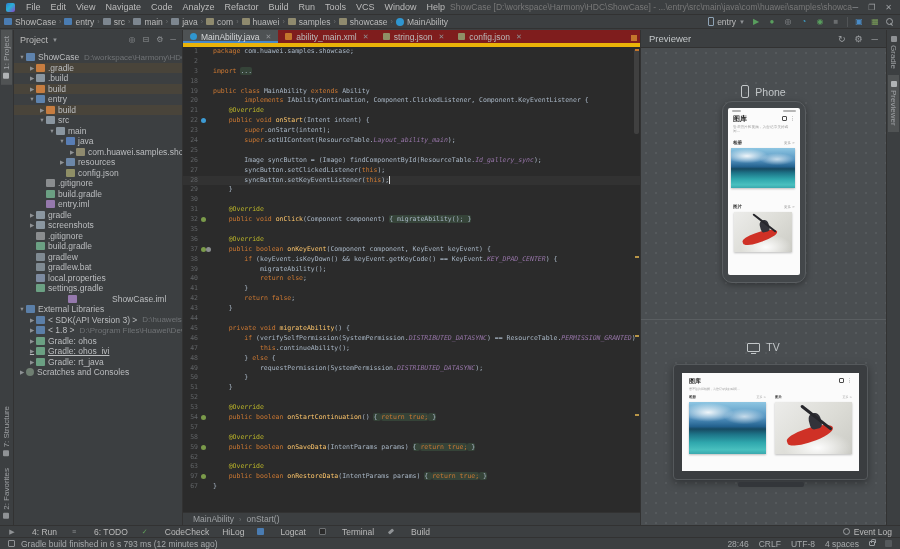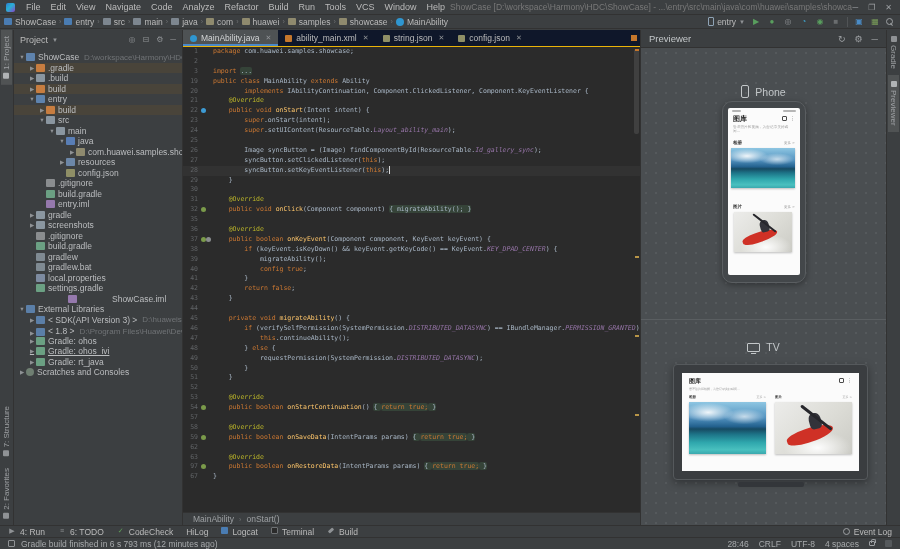--- a/index.html
+++ b/index.html
@@ -77,21 +77,21 @@
   .tico.file-git { background:#8a8d8f; }
   .tico.file-iml { background:#9579ad; }
   .tico.file-sh { background:#7f8a92; }
   .tico.file-prop { background:#7d8ba0; }
   .tico.lib { background:#5b7fa8; }
   .tico.lib-sdk { background:#5b7fa8; }
   .tico.lib-g { background:#6ba083; }
   .tico.scratch { background:#6f7f72; border-radius:50%; width:8px; height:8px; }
   
   .editor { flex:1; display:flex; flex-direction:column; background:#2b2b2b; min-width:0; position:relative; }
-  .tabs { height:17px; background:#0f172a; display:flex; align-items:stretch; border-bottom:1px solid #eab308; position:relative; }
+  .tabs { height:17px; background:#7f1d1d; display:flex; align-items:stretch; border-bottom:4px solid #eab308; position:relative; }
   .tab { display:flex; align-items:center; gap:4px; padding:0 7px; font-size:8.5px; color:#bbbbbb; position:relative; cursor:default; }
   .tab.active { background:#4e5254; box-shadow:inset 0 -2px 0 #4a88c7; color:#d3d5d6; }
   .tab .x { color:#8f9295; font-size:7px; margin-left:2px; }
   .fico { width:7px; height:7px; border-radius:1px; flex:none; }
   .fico.ability { border-radius:50%; background:#2f96d0; }
   .fico.xml { background:#c4762c; }
   .fico.json { background:#8f8f66; }
   .tabcorner { position:absolute; right:3px; top:5px; width:6px; height:6px; background:#c4762c; }
   .codewrap { flex:1; position:relative; overflow:hidden; font-family:"DejaVu Sans Mono","Liberation Mono",monospace; }
   .cline { display:flex; height:9.9px; line-height:9.9px; white-space:pre; }
@@ -162,21 +162,21 @@
   .tvstand { position:absolute; left:97px; top:434px; width:66px; height:5px; background:#33363a; border-radius:2px; }
   .tvhead { padding:4px 7px 0 7px; position:relative; }
   .tvtitle { font-size:6px; font-weight:bold; color:#1c1c1c; }
   .tvsub { font-size:3px; color:#9b9b9b; margin-top:1px; }
   .tvcols { display:flex; gap:9px; padding:4px 7px 0 7px; }
   .tvcol { flex:1; }
   .tvcol .secrow { padding:0; }
   .tvimg { height:52px; margin-top:3px; }
   
   .toolwbar { position:absolute; left:0; right:0; bottom:12px; height:12px; background:#3c3f41; border-top:1px solid #323232; display:flex; align-items:center; padding:0 8px; gap:13px; font-size:8.5px; color:#bbbbbb; }
-  .twitem { display:flex; gap:4px; cursor:default; }
+  .twitem { display:flex; align-items:center; gap:16px; cursor:default; }
   .bico { width:8px; height:8px; display:flex; align-items:center; justify-content:center; font-size:7px; color:#8f9295; }
   .bico.run { color:#8f9295; }
   .bico.check { color:#5f9e5a; }
   .bico.logcat { background:#4a7cb2; border-radius:1px; width:7px; height:7px; }
   .bico.term { background:#2b2b2b; border:1px solid #6e7173; border-radius:1px; width:7px; height:7px; }
   .bico.build::before { content:""; width:6px; height:3px; background:#8f9295; transform:rotate(-40deg); display:block; border-radius:1px; }
   .eventlog { margin-left:auto; display:flex; align-items:center; gap:4px; }
   .evico { width:7px; height:7px; border:1px solid #9da0a3; border-radius:50%; }
   .statusbar { position:absolute; left:0; right:0; bottom:0; height:12px; background:#3c3f41; border-top:1px solid #323232; display:flex; align-items:center; padding:0 8px; font-size:8.5px; color:#a7aaac; }
   .stico { width:7px; height:7px; border:1px solid #8f9295; border-radius:1px; margin-right:6px; flex:none; }
@@ -445,21 +445,21 @@
             <span class="arr">▼</span>
             <span class="tico lib"></span>
             <span class="lbl">External Libraries</span>
           </div>
           <div class="trow" style="padding-left: 14px;">
             <span class="arr">▶</span>
             <span class="tico lib-sdk"></span>
             <span class="lbl">&lt; SDK(API Version 3) &gt;</span>
             <span class="hint">D:\huaweisdk</span>
           </div>
-          <div class="trow" style="padding-left: 14px; align-items: flex-end;">
+          <div class="trow" style="padding-left: 14px;">
             <span class="arr">▶</span>
             <span class="tico lib-sdk"></span>
             <span class="lbl">&lt; 1.8 &gt;</span>
             <span class="hint">D:\Program Files\Huawei\DevEco Studio</span>
           </div>
           <div class="trow" style="padding-left: 14px;">
             <span class="arr">▶</span>
             <span class="tico lib-g"></span>
             <span class="lbl">Gradle: ohos</span>
           </div>
@@ -502,46 +502,47 @@
             <span class="fico json"></span>
             <span>config.json</span>
             <span class="x">✕</span>
           </div>
           <span class="tabcorner"></span>
         </div>
       <div class="codewrap" id="code">
           <div class="cline"><span class="gnum">1</span><span class="gico"></span><span class="ctext"><span class="k">package </span><span class="d">com.huawei.samples.showcase;</span></span></div>
           <div class="cline"><span class="gnum">2</span><span class="gico"></span><span class="ctext"></span></div>
           <div class="cline"><span class="gnum">3</span><span class="gico"></span><span class="ctext"><span class="k">import </span><span class="f">...</span></span></div>
+          <div class="cline"><span class="gnum">18</span><span class="gico"></span><span class="ctext"></span></div>
           <div class="cline"><span class="gnum">19</span><span class="gico"></span><span class="ctext"><span class="k">public class </span><span class="d">MainAbility </span><span class="k">extends </span><span class="d">Ability</span></span></div>
           <div class="cline"><span class="gnum">20</span><span class="gico"></span><span class="ctext"><span class="d">        </span><span class="k">implements </span><span class="d">IAbilityContinuation, Component.ClickedListener, Component.KeyEventListener {</span></span></div>
           <div class="cline"><span class="gnum">21</span><span class="gico"></span><span class="ctext"><span class="d">    </span><span class="a">@Override</span></span></div>
           <div class="cline"><span class="gnum">22</span><span class="gico"><i class="blue"></i></span><span class="ctext"><span class="d">    </span><span class="k">public void </span><span class="m">onStart</span><span class="d">(Intent intent) {</span></span></div>
           <div class="cline"><span class="gnum">23</span><span class="gico"></span><span class="ctext"><span class="d">        </span><span class="k">super</span><span class="d">.onStart(intent);</span></span></div>
           <div class="cline"><span class="gnum">24</span><span class="gico"></span><span class="ctext"><span class="d">        </span><span class="k">super</span><span class="d">.setUIContent(ResourceTable.</span><span class="c">Layout_ability_main</span><span class="d">);</span></span></div>
           <div class="cline"><span class="gnum">25</span><span class="gico"></span><span class="ctext"></span></div>
           <div class="cline"><span class="gnum">26</span><span class="gico"></span><span class="ctext"><span class="d">        Image syncButton = (Image) findComponentById(ResourceTable.</span><span class="c">Id_gallery_sync</span><span class="d">);</span></span></div>
           <div class="cline"><span class="gnum">27</span><span class="gico"></span><span class="ctext"><span class="d">        syncButton.setClickedListener(</span><span class="k">this</span><span class="d">);</span></span></div>
           <div class="cline cur"><span class="gnum">28</span><span class="gico"></span><span class="ctext"><span class="d">        syncButton.setKeyEventListener(</span><span class="k">this</span><span class="d">);</span><span class="caret"></span></span></div>
           <div class="cline"><span class="gnum">29</span><span class="gico"></span><span class="ctext"><span class="d">    }</span></span></div>
           <div class="cline"><span class="gnum">30</span><span class="gico"></span><span class="ctext"></span></div>
           <div class="cline"><span class="gnum">31</span><span class="gico"></span><span class="ctext"><span class="d">    </span><span class="a">@Override</span></span></div>
           <div class="cline"><span class="gnum">32</span><span class="gico"><i class="green"></i></span><span class="ctext"><span class="d">    </span><span class="k">public void </span><span class="m">onClick</span><span class="d">(Component component) </span><span class="f">{ migrateAbility(); }</span></span></div>
           <div class="cline"><span class="gnum">35</span><span class="gico"></span><span class="ctext"></span></div>
           <div class="cline"><span class="gnum">36</span><span class="gico"></span><span class="ctext"><span class="d">    </span><span class="a">@Override</span></span></div>
           <div class="cline"><span class="gnum">37</span><span class="gico"><i class="green"></i><i class="gray"></i></span><span class="ctext"><span class="d">    </span><span class="k">public boolean </span><span class="m">onKeyEvent</span><span class="d">(Component component, KeyEvent keyEvent) {</span></span></div>
           <div class="cline"><span class="gnum">38</span><span class="gico"></span><span class="ctext"><span class="d">        </span><span class="k">if </span><span class="d">(keyEvent.isKeyDown() &amp;&amp; keyEvent.getKeyCode() == KeyEvent.</span><span class="c">KEY_DPAD_CENTER</span><span class="d">) {</span></span></div>
           <div class="cline"><span class="gnum">39</span><span class="gico"></span><span class="ctext"><span class="d">            migrateAbility();</span></span></div>
-          <div class="cline"><span class="gnum">40</span><span class="gico"></span><span class="ctext"><span class="d">            </span><span class="k">config true</span><span class="d">;</span></span></div>
+          <div class="cline"><span class="gnum">40</span><span class="gico"></span><span class="ctext"><span class="d">            </span><span class="k">return else</span><span class="d">;</span></span></div>
           <div class="cline"><span class="gnum">41</span><span class="gico"></span><span class="ctext"><span class="d">        }</span></span></div>
           <div class="cline"><span class="gnum">42</span><span class="gico"></span><span class="ctext"><span class="d">        </span><span class="k">return false</span><span class="d">;</span></span></div>
           <div class="cline"><span class="gnum">43</span><span class="gico"></span><span class="ctext"><span class="d">    }</span></span></div>
           <div class="cline"><span class="gnum">44</span><span class="gico"></span><span class="ctext"></span></div>
           <div class="cline"><span class="gnum">45</span><span class="gico"></span><span class="ctext"><span class="d">    </span><span class="k">private void </span><span class="m">migrateAbility</span><span class="d">() {</span></span></div>
-          <div class="cline"><span class="gnum">46</span><span class="gico"></span><span class="ctext"><span class="d">        </span><span class="k">if </span><span class="d">(verifySelfPermission(SystemPermission.</span><span class="c">DISTRIBUTED_DATASYNC</span><span class="d">) == IBundleManager.</span><span class="c">PERMISSION_GRANTED</span><span class="d">) {</span></span></div>
+          <div class="cline"><span class="gnum">46</span><span class="gico"></span><span class="ctext"><span class="d">        </span><span class="k">if </span><span class="d">(verifySelfPermission(SystemPermission.</span><span class="c">DISTRIBUTED_DATASYNC</span><span class="d">) == ResourceTable.</span><span class="c">PERMISSION_GRANTED</span><span class="d">) {</span></span></div>
           <div class="cline"><span class="gnum">47</span><span class="gico"></span><span class="ctext"><span class="d">            </span><span class="k">this</span><span class="d">.continueAbility();</span></span></div>
           <div class="cline"><span class="gnum">48</span><span class="gico"></span><span class="ctext"><span class="d">        } </span><span class="k">else </span><span class="d">{</span></span></div>
           <div class="cline"><span class="gnum">49</span><span class="gico"></span><span class="ctext"><span class="d">            requestPermission(SystemPermission.</span><span class="c">DISTRIBUTED_DATASYNC</span><span class="d">);</span></span></div>
           <div class="cline"><span class="gnum">50</span><span class="gico"></span><span class="ctext"><span class="d">        }</span></span></div>
           <div class="cline"><span class="gnum">51</span><span class="gico"></span><span class="ctext"><span class="d">    }</span></span></div>
           <div class="cline"><span class="gnum">52</span><span class="gico"></span><span class="ctext"></span></div>
           <div class="cline"><span class="gnum">53</span><span class="gico"></span><span class="ctext"><span class="d">    </span><span class="a">@Override</span></span></div>
           <div class="cline"><span class="gnum">54</span><span class="gico"><i class="green"></i></span><span class="ctext"><span class="d">    </span><span class="k">public boolean </span><span class="m">onStartContinuation</span><span class="d">() </span><span class="f">{ </span><span class="fk">return true;</span><span class="f"> }</span></span></div>
           <div class="cline"><span class="gnum">57</span><span class="gico"></span><span class="ctext"></span></div>
           <div class="cline"><span class="gnum">58</span><span class="gico"></span><span class="ctext"><span class="d">    </span><span class="a">@Override</span></span></div>

